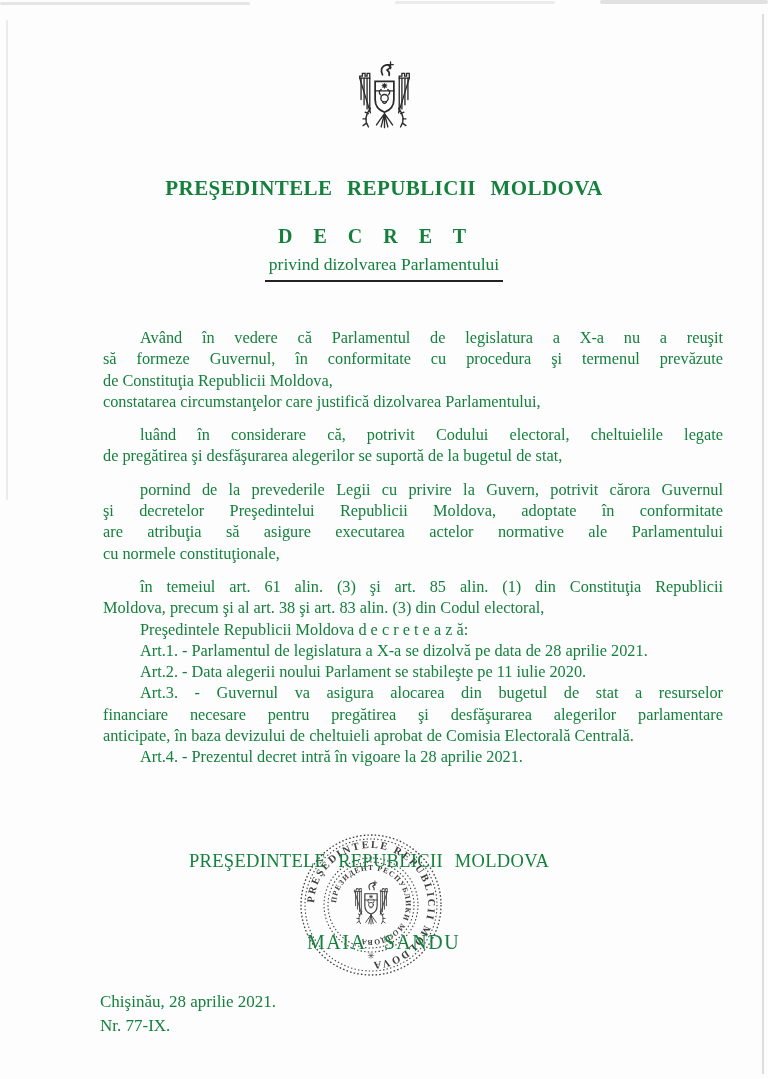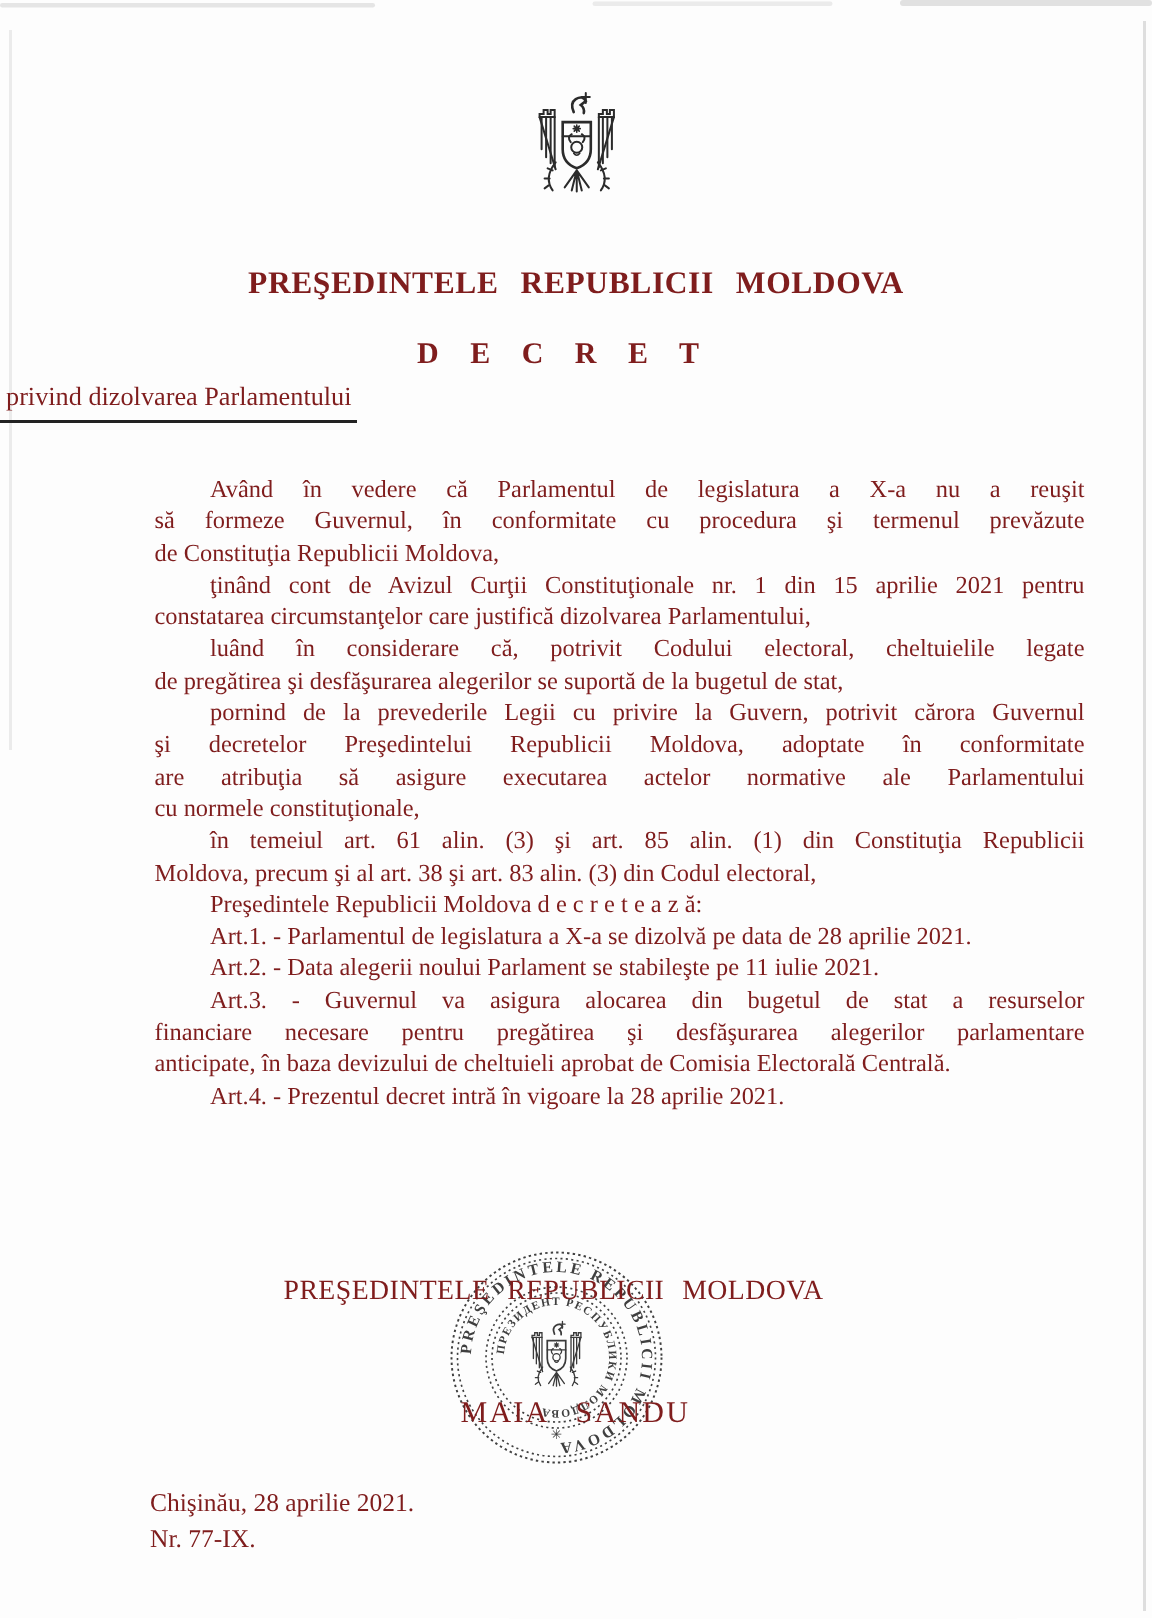--- a/index.html
+++ b/index.html
@@ -1,41 +1,41 @@
 <!DOCTYPE html>
 <html><head>
 <meta charset="utf-8">
 <style>
   html,body{margin:0;padding:0;background:#ffffff;}
   .page{
     position:relative;width:768px;height:1079px;overflow:hidden;
-    background:#fdfdfd;color:#7f1d1d;
+    background:#fdfdfd;color:#15803d;
     font-family:"Liberation Serif", serif;
   }
   .artifact{position:absolute;pointer-events:none;}
   .emblem-top{position:absolute;left:351px;top:60px;}
   .issuer{
     position:absolute;left:0;top:176px;width:768px;text-align:center;
     font-size:21px;font-weight:bold;letter-spacing:.4px;word-spacing:9px;
   }
   .decree-title{
     position:absolute;left:0;top:225px;width:752px;text-align:center;
     font-size:20px;font-weight:bold;letter-spacing:8px;
   }
-  .decree-subtitle-wrap{position:absolute;left:0;top:254px;width:768px;text-align:left;}
+  .decree-subtitle-wrap{position:absolute;left:0;top:254px;width:768px;text-align:center;}
   .decree-subtitle{
     display:inline-block;font-size:17.5px;
     padding:0 4px 5px 4px;border-bottom:2px solid #222;
   }
   .body-text{
     position:absolute;left:103px;top:315px;width:620px;
     font-size:16.3px;line-height:21.3px;
   }
   .ln{min-height:21.3px;}
-  .ind{text-indent:37px;}
+  .ind{text-indent:37px;margin-top:12px;}
   .j{text-align:justify;text-align-last:justify;}
   .gap{margin-top:0;}
   .one{white-space:nowrap;}
   .seal{position:absolute;left:296px;top:830px;opacity:.92;}
   .sig-title{
     position:absolute;left:189px;top:851px;
     font-size:18.5px;letter-spacing:.3px;word-spacing:7px;
   }
   .sig-name{
     position:absolute;left:287px;top:931px;
@@ -99,33 +99,32 @@
   <div class="issuer">PREŞEDINTELE REPUBLICII MOLDOVA</div>
   <div class="decree-title">D E C R E T</div>
   <div class="decree-subtitle-wrap">
     <span class="decree-subtitle">privind dizolvarea Parlamentului</span>
   </div>
 
   <div class="body-text">
     <div class="ln ind j">Având în vedere că Parlamentul de legislatura a X-a nu a reuşit</div>
     <div class="ln j">să formeze Guvernul, în conformitate cu procedura şi termenul prevăzute</div>
     <div class="ln">de Constituţia Republicii Moldova,</div>
-    <div class="ln ind j">ţinând cont de Avizul Curţii Constituţionale nr. 1 din 15 aprilie 2021 pentru</div>
     <div class="ln">constatarea circumstanţelor care justifică dizolvarea Parlamentului,</div>
     <div class="ln ind j">luând în considerare că, potrivit Codului electoral, cheltuielile legate</div>
     <div class="ln">de pregătirea şi desfăşurarea alegerilor se suportă de la bugetul de stat,</div>
     <div class="ln ind j">pornind de la prevederile Legii cu privire la Guvern, potrivit cărora Guvernul</div>
     <div class="ln j">şi decretelor Preşedintelui Republicii Moldova, adoptate în conformitate</div>
     <div class="ln j">are atribuţia să asigure executarea actelor normative ale Parlamentului</div>
     <div class="ln">cu normele constituţionale,</div>
     <div class="ln ind j">în temeiul art. 61 alin. (3) şi art. 85 alin. (1) din Constituţia Republicii</div>
     <div class="ln">Moldova, precum şi al art. 38 şi art. 83 alin. (3) din Codul electoral,</div>
     <div class="ln ind gap one">Preşedintele Republicii Moldova d e c r e t e a z ă:</div>
     <div class="ln ind gap one">Art.1. - Parlamentul de legislatura a X-a se dizolvă pe data de 28 aprilie 2021.</div>
-    <div class="ln ind gap one">Art.2. - Data alegerii noului Parlament se stabileşte pe 11 iulie 2021.</div>
+    <div class="ln ind gap one">Art.2. - Data alegerii noului Parlament se stabileşte pe 11 iulie 2020.</div>
     <div class="ln ind gap j">Art.3. - Guvernul va asigura alocarea din bugetul de stat a resurselor</div>
     <div class="ln j">financiare necesare pentru pregătirea şi desfăşurarea alegerilor parlamentare</div>
     <div class="ln">anticipate, în baza devizului de cheltuieli aprobat de Comisia Electorală Centrală.</div>
     <div class="ln ind gap one">Art.4. - Prezentul decret intră în vigoare la 28 aprilie 2021.</div>
   </div>
 
   <svg class="seal" width="150" height="150" viewBox="0 0 150 150">
     <g stroke="#2f2f2f" fill="none">
       <circle cx="75" cy="75" r="70" stroke-width="1.3" stroke-dasharray="1.6 2.1"></circle>
       <circle cx="75" cy="75" r="66" stroke-width="1.1" stroke-dasharray="1.4 2.2"></circle>

